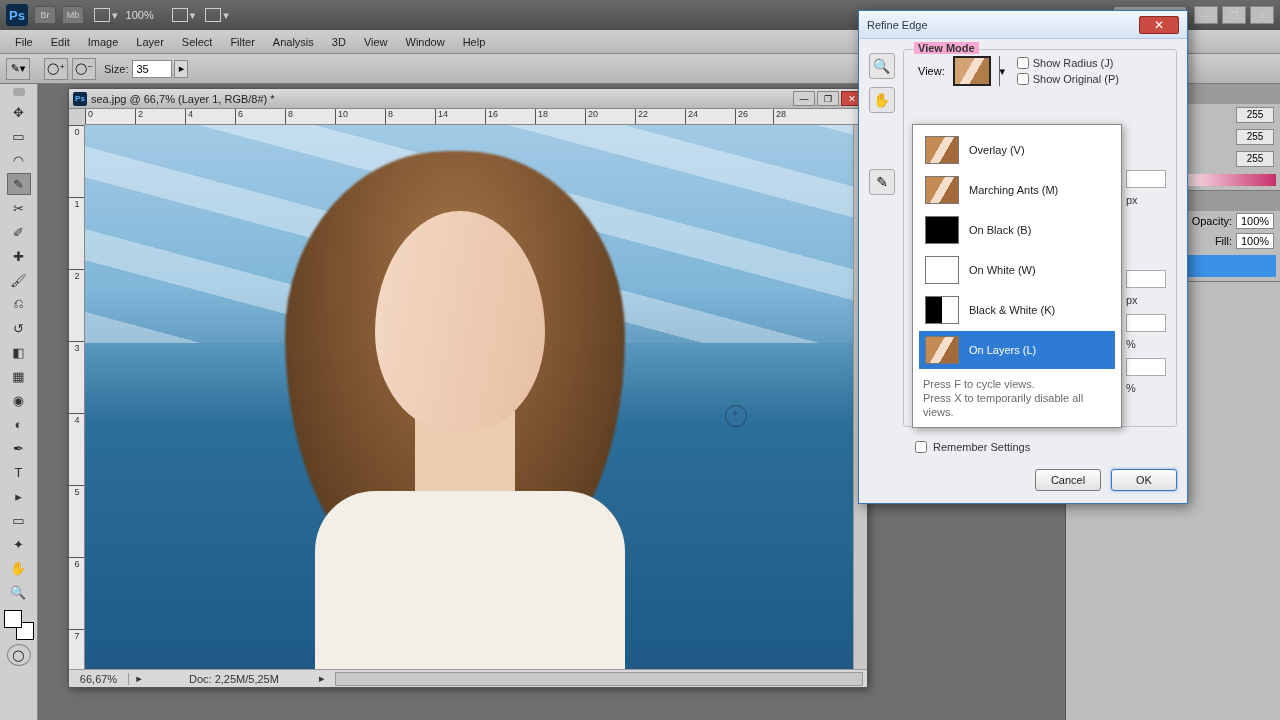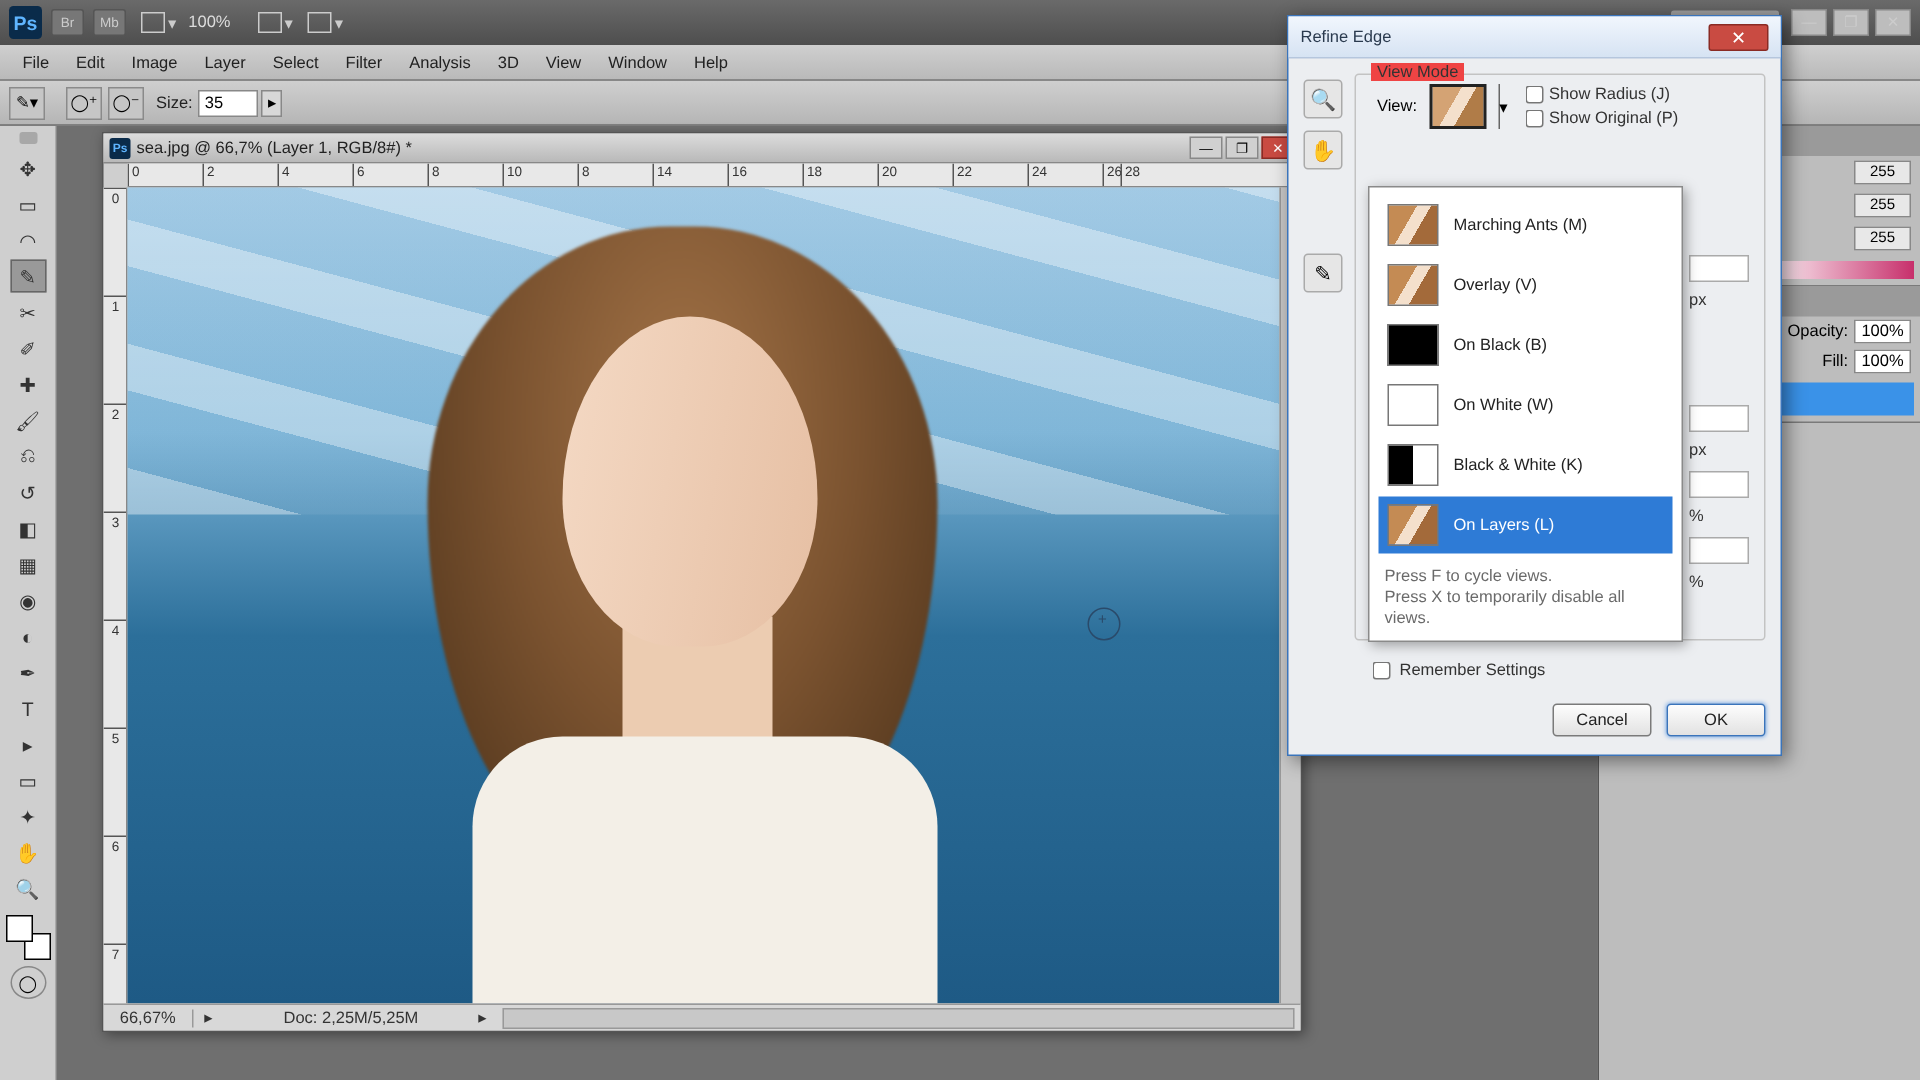--- a/index.html
+++ b/index.html
@@ -62,21 +62,21 @@
 .panel .prow .val{width:38px;height:16px;border:1px solid #888;background:#e8e8e8;text-align:center;font-size:10px;line-height:14px}
 .gradient-bar{height:12px;margin:4px;background:linear-gradient(90deg,#c72f6b,#fff,#c72f6b)}
 .dialog{position:absolute;top:10px;left:858px;width:330px;background:#eceef1;border:1px solid #3a74bb;box-shadow:3px 3px 12px rgba(0,0,0,.45);z-index:50}
 .dialog .dtitle{height:28px;background:linear-gradient(#f1f6fd,#d6e3f3);display:flex;align-items:center;padding:0 8px;border-bottom:1px solid #b5c6dd}
 .dialog .dtitle .t{flex:1;color:#2a3a4e}
 .dialog .dtitle .close{width:40px;height:18px;background:#c94b42;color:#fff;display:flex;align-items:center;justify-content:center;border:1px solid #8a2b24;border-radius:2px;font-size:12px}
 .dialog .body{padding:10px;display:flex;gap:8px}
 .sidetools{display:flex;flex-direction:column;gap:8px;padding-top:4px}
 .sidetools .st{width:26px;height:26px;border:1px solid #aaa;background:#e6e6e6;border-radius:3px;display:flex;align-items:center;justify-content:center;font-size:14px}
 .viewmode{flex:1;border:1px solid #c3c3c3;border-radius:3px;padding:6px 8px 10px;position:relative}
-.viewmode .legend{position:absolute;top:-8px;left:10px;background:#ef4444;padding:0 4px;font-weight:normal;color:#333}
+.viewmode .legend{position:absolute;top:-8px;left:10px;background:#f9a8d4;padding:0 4px;font-weight:bold;color:#333}
 .vm-head{display:flex;align-items:center;gap:8px;margin-bottom:20px}
 .vm-head .lbl{margin-left:6px}
 .thumb{width:38px;height:30px;border:1px solid #888;background:linear-gradient(120deg,#d4a374 40%,#f4e0cc 40% 60%,#b07c48 60%);position:relative;overflow:hidden}
 .thumb.pick{border:2px solid #222}
 .vm-checks{display:flex;flex-direction:column;gap:4px;margin-left:4px}
 .vm-checks label{display:flex;align-items:flex-start;gap:4px;color:#333}
 .dropdown{position:absolute;top:124px;left:912px;width:210px;background:#fff;border:1px solid #8a8a8a;box-shadow:2px 2px 8px rgba(0,0,0,.35);z-index:60;padding:6px}
 .dd-item{display:flex;align-items:center;gap:10px;padding:5px 6px;color:#222;margin-bottom:2px}
 .dd-item.sel{background:#2e7bd6;color:#fff}
 .dd-item .th{width:34px;height:28px;border:1px solid #777;background:linear-gradient(120deg,#c48b54 40%,#f4e0cc 40% 60%,#a36a3a 60%)}
@@ -190,21 +190,21 @@
           <div class="tick" style="left: 200px;">8</div>
           <div class="tick" style="left: 250px;">10</div>
           <div class="tick" style="left: 300px;">8</div>
           <div class="tick" style="left: 350px;">14</div>
           <div class="tick" style="left: 400px;">16</div>
           <div class="tick" style="left: 450px;">18</div>
           <div class="tick" style="left: 500px;">20</div>
           <div class="tick" style="left: 550px;">22</div>
           <div class="tick" style="left: 600px;">24</div>
           <div class="tick" style="left: 650px;">26</div>
-          <div class="tick" style="left: 662px;">28</div>
+          <div class="tick" style="left: 688px;">28</div>
         </div>
       <div class="ruler-v">
           <div class="tick" style="top: 0px;">0</div>
           <div class="tick" style="top: 72px;">1</div>
           <div class="tick" style="top: 144px;">2</div>
           <div class="tick" style="top: 216px;">3</div>
           <div class="tick" style="top: 288px;">4</div>
           <div class="tick" style="top: 360px;">5</div>
           <div class="tick" style="top: 432px;">6</div>
           <div class="tick" style="top: 504px;">7</div>
@@ -297,25 +297,25 @@
   <div class="dlg-btns">
     <button>Cancel</button>
     <button class="ok">OK</button>
   </div>
 </div>
 
 <div class="dropdown">
   <div id="dd-list">
       <div class="dd-item">
         <div class="th default"></div>
+        <span>Overlay (V)</span>
+      </div>
+      <div class="dd-item">
+        <div class="th default"></div>
         <span>Marching Ants (M)</span>
-      </div>
-      <div class="dd-item">
-        <div class="th default"></div>
-        <span>Overlay (V)</span>
       </div>
       <div class="dd-item">
         <div class="th black"></div>
         <span>On Black (B)</span>
       </div>
       <div class="dd-item">
         <div class="th white"></div>
         <span>On White (W)</span>
       </div>
       <div class="dd-item">

